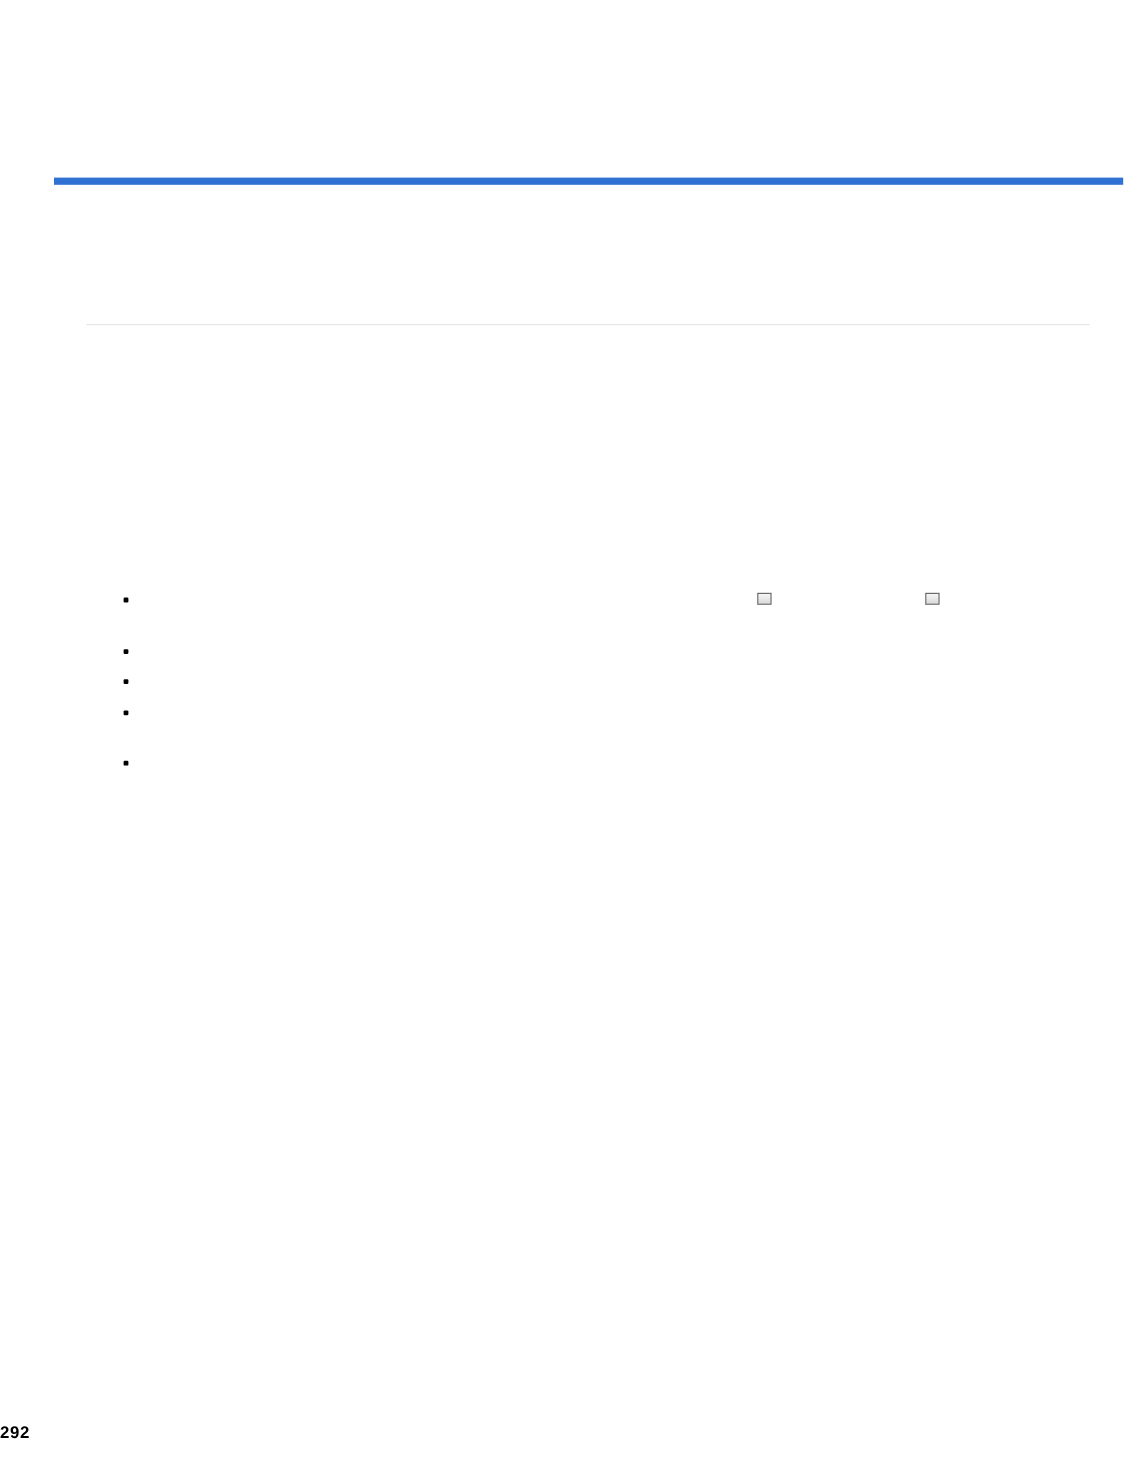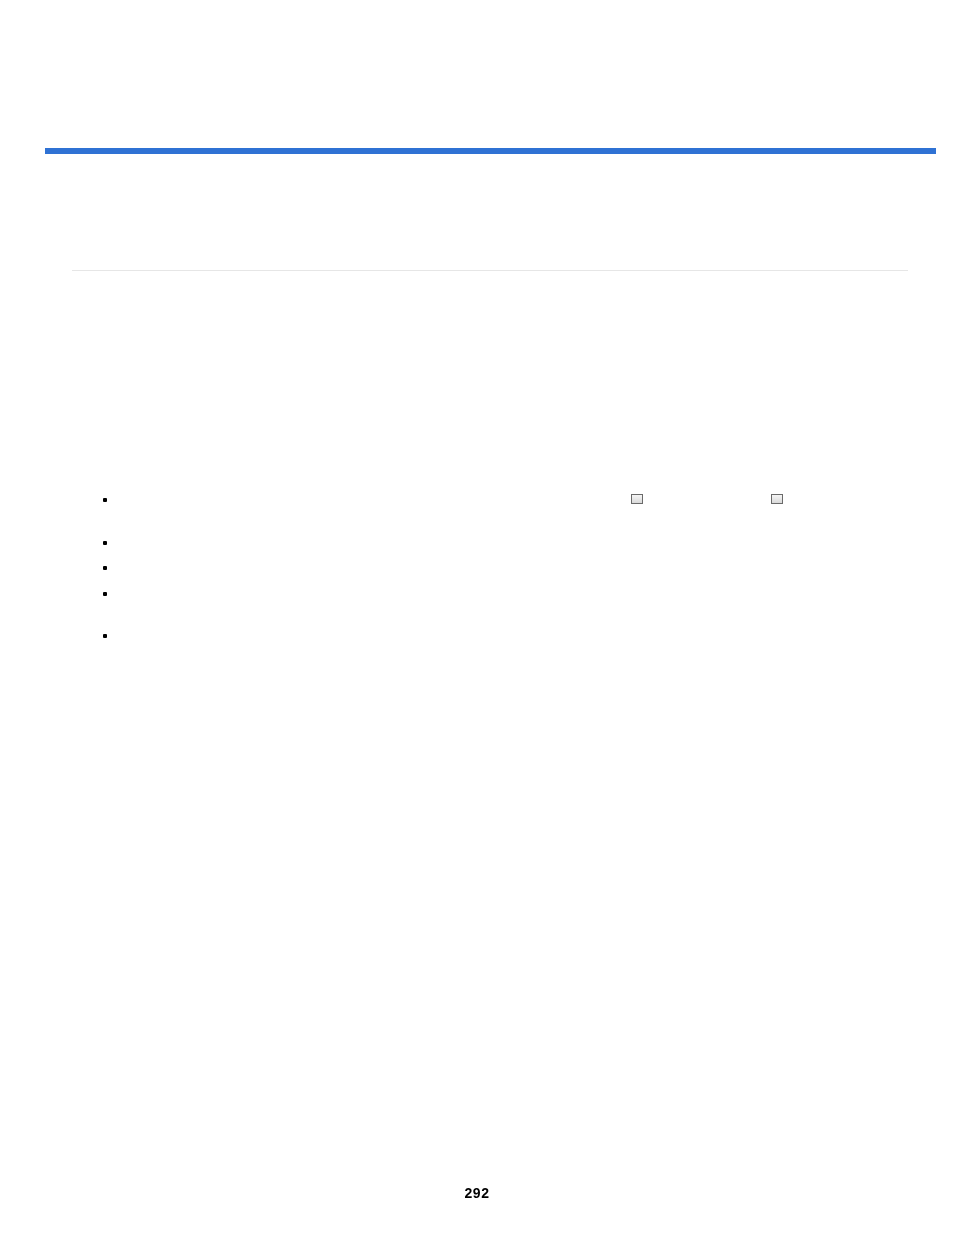--- a/index.html
+++ b/index.html
@@ -68,21 +68,21 @@
   .b1 { top: 3px; }
   .b2 { top: 46px; }
   .b3 { top: 71px; }
   .b4 { top: 97px; }
   .b5 { top: 139px; }
   .page-number {
     position: absolute;
     left: 0;
     right: 0;
     top: 1185px;
-    text-align: center;
+    text-align: left;
     font-weight: 700;
     font-size: 14px;
     letter-spacing: 0.5px;
     color: #000;
   }
 </style>
 </head>
 <body>
 
 <div class="page">

